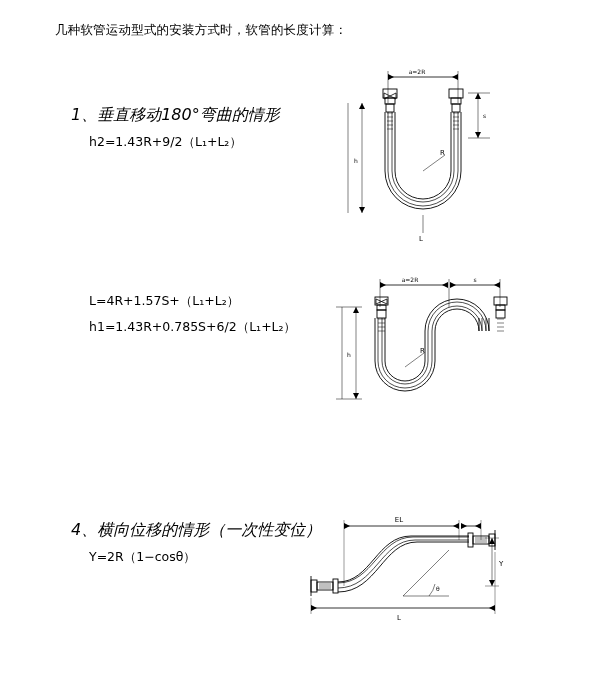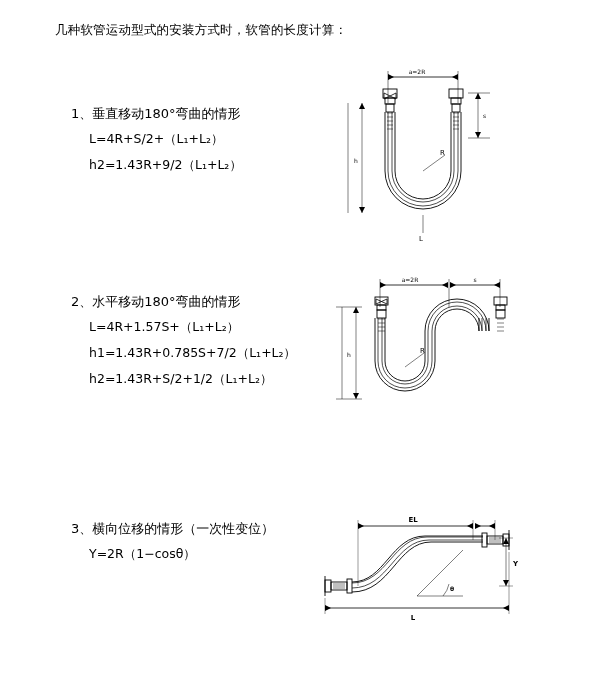--- a/index.html
+++ b/index.html
@@ -38,54 +38,54 @@
   .sec2 { top: 293px; }
   .sec3 { top: 520px; }
 
   .text-col {
     position: absolute;
     left: 48px;
     top: 0;
     width: 280px;
   }
   .sec-title {
-    font-size: 13px;
+    font-size: 16px;
     white-space: nowrap;
     margin-bottom: 8px;
+    font-style: italic;
   }
   .formula {
     font-size: 12.5px;
     white-space: nowrap;
     margin: 0 0 9px 18px;
   }
   .fig {
     position: absolute;
     top: 0;
   }
   .fig1 { left: 305px; top: -42px; }
   .fig2 { left: 305px; top: -22px; }
-  .fig3 { left: 290px; top: -12px; font-weight: bold; }
+  .fig3 { left: 276px; top: -12px; }
 
   svg { display: block; }
   svg text {
     font-family: "DejaVu Sans", "Liberation Sans", sans-serif;
     fill: #000;
   }
 </style>
 </head>
 <body>
 
 <div class="page">
 
   <div class="intro">几种软管运动型式的安装方式时，软管的长度计算：</div>
 
   <div class="section sec1">
     <div class="text-col">
       <div class="sec-title">1、垂直移动180°弯曲的情形</div>
-      <div class="formula">L=4R+S/2+（L₁+L₂）</div>
       <div class="formula">h2=1.43R+9/2（L₁+L₂）</div>
     </div>
 
     <div class="fig fig1">
       <svg width="180" height="200" viewBox="0 0 180 200">
         <g stroke="#000" fill="none" stroke-width="0.8">
 
           <line x1="60" y1="14" x2="130" y2="14"></line>
           <path d="M60,11 L66,14 L60,17 Z" fill="#000" stroke="none"></path>
           <path d="M130,11 L124,14 L130,17 Z" fill="#000" stroke="none"></path>
@@ -139,24 +139,22 @@
         <text x="112" y="92" font-size="7">R</text>
         <text x="91" y="178" font-size="7">L</text>
         <text x="26" y="100" font-size="6">h</text>
         <text x="155" y="55" font-size="6">s</text>
       </svg>
     </div>
   </div>
 
   <div class="section sec2">
     <div class="text-col">
-      <div class="sec-title">2、水平移动180°弯曲的情形</div>
       <div class="formula">L=4R+1.57S+（L₁+L₂）</div>
-      <div class="formula">h1=1.43R+0.785S+7/2（L₁+L₂）</div>
-      <div class="formula">h2=1.43R+S/2+1/2（L₁+L₂）</div>
+      <div class="formula">h1=1.43R+0.785S+6/2（L₁+L₂）</div>
     </div>
 
     <div class="fig fig2">
       <svg width="200" height="170" viewBox="0 0 200 170">
         <g stroke="#000" fill="none" stroke-width="0.8">
 
           <line x1="52" y1="14" x2="120" y2="14"></line>
           <path d="M52,11 L58,14 L52,17 Z" fill="#000" stroke="none"></path>
           <path d="M120,11 L114,14 L120,17 Z" fill="#000" stroke="none"></path>
           <line x1="122" y1="14" x2="172" y2="14"></line>
@@ -203,21 +201,21 @@
         <text x="82" y="11" font-size="6" text-anchor="middle">a=2R</text>
         <text x="147" y="11" font-size="6" text-anchor="middle">s</text>
         <text x="92" y="82" font-size="7">R</text>
         <text x="19" y="86" font-size="6">h</text>
       </svg>
     </div>
   </div>
 
   <div class="section sec3">
     <div class="text-col">
-      <div class="sec-title">3、横向位移的情形（一次性变位）</div>
+      <div class="sec-title">4、横向位移的情形（一次性变位）</div>
       <div class="formula">Y=2R（1−cosθ）</div>
     </div>
 
     <div class="fig fig3">
       <svg width="210" height="130" viewBox="0 0 210 130">
         <g stroke="#000" fill="none" stroke-width="0.8">
 
           <line x1="45" y1="18" x2="160" y2="18"></line>
           <path d="M45,15 L51,18 L45,21 Z" fill="#000" stroke="none"></path>
           <path d="M160,15 L154,18 L160,21 Z" fill="#000" stroke="none"></path>

